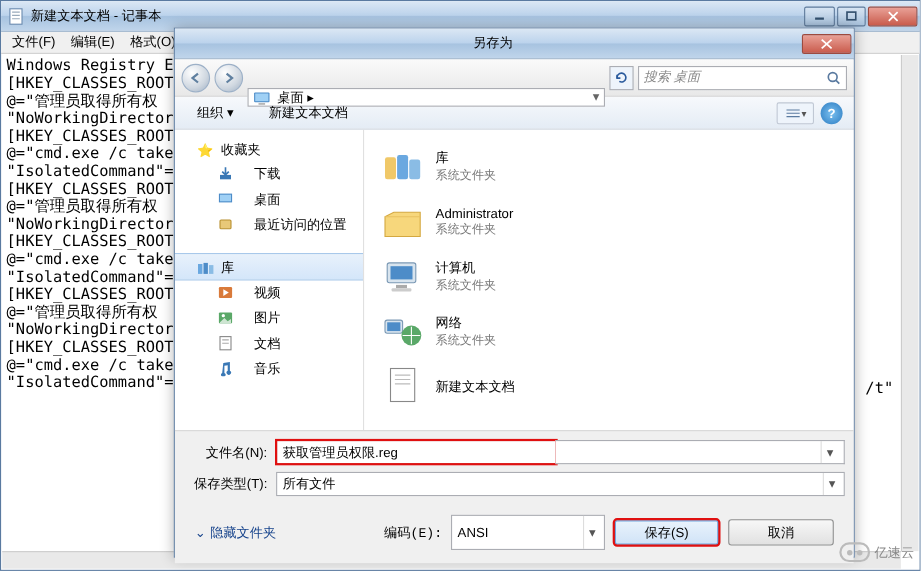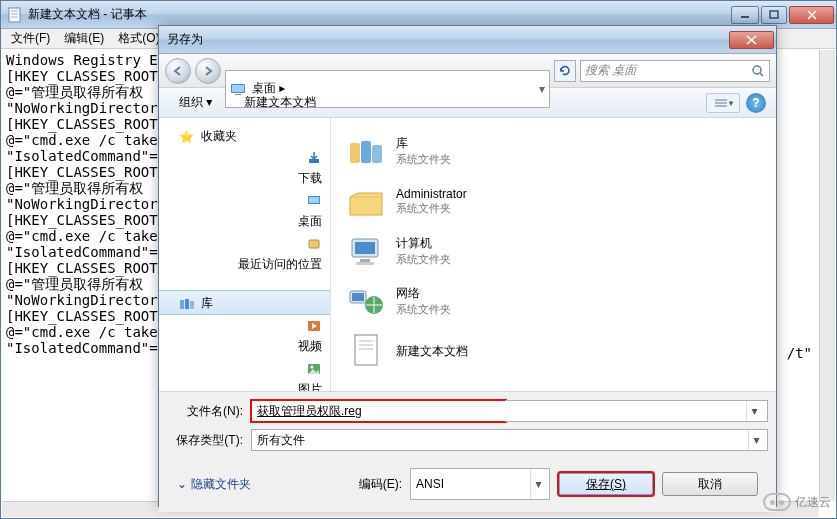--- a/index.html
+++ b/index.html
@@ -16,66 +16,66 @@
 .winbtn.close { width: 45px; background: linear-gradient(to bottom, #e9a197, #c95b4c); border-color: #9c4a3f; color: #fff; }
 .np-menu { height: 20px; background: #f0f0f0; border-bottom: 1px solid #d0d0d0; display: flex; align-items: center; padding: 0 4px; gap: 2px; }
 .np-menu span { padding: 2px 6px; cursor: pointer; }
 .np-body { position: absolute; left: 1px; top: 49px; right: 17px; bottom: 1px; background: #fff; font-family: "SimSun", monospace; font-size: 14px; line-height: 16px; white-space: pre; padding: 2px 4px; overflow: hidden; }
 .np-scroll-v { position: absolute; right: 1px; top: 49px; width: 16px; bottom: 17px; background: #e9e9e9; border-left: 1px solid #ccc; }
 .np-scroll-h { position: absolute; left: 1px; bottom: 1px; right: 17px; height: 16px; background: #e9e9e9; border-top: 1px solid #ccc; }
 
 
 .saveas { position: absolute; left: 158px; top: 25px; width: 619px; height: 482px; background: #f0f0f0; border: 1px solid #5a7aa0; box-shadow: 0 0 12px rgba(0,0,0,0.3); }
 .sa-titlebar { height: 28px; background: linear-gradient(to bottom, #dbe7f4, #bcd3ec 48%, #a7c3e0 52%, #c0d5eb); display: flex; align-items: center; padding: 0 2px 0 8px; border-bottom: 1px solid #96aec8; }
-.sa-title { flex: 1; }
+.sa-title { flex: 1; text-align: center; }
 .sa-close { width: 45px; height: 18px; background: linear-gradient(to bottom, #e9a197, #c95b4c); border: 1px solid #9c4a3f; border-radius: 2px; display: flex; align-items: center; justify-content: center; color: #fff; cursor: pointer; }
 
 .sa-nav { height: 34px; background: linear-gradient(to bottom, #fafafa, #e8e8e8); border-bottom: 1px solid #d0d0d0; display: flex; align-items: center; padding: 0 6px; gap: 4px; }
 .navbtn { width: 26px; height: 26px; border-radius: 50%; background: radial-gradient(circle at 35% 30%, #fff, #cfd7e0 60%, #9fb0c4); border: 1px solid #9cb0c7; display: flex; align-items: center; justify-content: center; cursor: pointer; color: #6080a0; }
-.breadcrumb { flex: 1; height: 38px; background: #fff; border: 1px solid #abadb3; display: flex; align-items: center; padding: 0 4px; gap: 6px; margin-top: 36px; }
+.breadcrumb { flex: 1; height: 17px; background: #fff; border: 1px solid #abadb3; display: flex; align-items: flex-start; padding: 0 4px; gap: 6px; margin-top: 36px; }
 .bc-icon { width: 16px; height: 16px; display: flex; align-items: center; justify-content: center; }
 .bc-text { flex: 1; }
 .bc-drop { color: #666; }
 .refresh { width: 22px; height: 22px; border: 1px solid #abadb3; background: #eef4fb; display: flex; align-items: center; justify-content: center; cursor: pointer; color: #2a5a9c; }
 .searchbox { width: 190px; height: 22px; background: #fff; border: 1px solid #abadb3; display: flex; align-items: center; padding: 0 4px; color: #888; font-style: italic; }
 .searchbox .sicon { margin-left: auto; color: #5a7aa0; }
 
 .sa-toolbar { height: 30px; background: linear-gradient(to bottom, #f7f9fc, #e4ecf5); border-bottom: 1px solid #d0d8e2; display: flex; align-items: center; padding: 0 10px; gap: 12px; }
 .tbtn { padding: 3px 10px; cursor: pointer; border-radius: 2px; }
 .tb-right { margin-left: auto; display: flex; align-items: center; gap: 6px; }
 .viewbtn { width: 34px; height: 20px; border: 1px solid #c0c8d4; background: #eef4fb; border-radius: 2px; display: flex; align-items: center; justify-content: center; cursor: pointer; }
 .helpbtn { width: 20px; height: 20px; border-radius: 50%; background: radial-gradient(circle, #7ac0f0, #2a7ac0); color: #fff; display: flex; align-items: center; justify-content: center; cursor: pointer; font-weight: bold; }
 
 .sa-body { display: flex; height: 273px; background: #fff; }
 .nav-pane { width: 172px; border-right: 1px solid #e0e0e0; padding: 6px 0; overflow: hidden; }
 .nav-group { padding: 4px 8px 2px 20px; display: flex; align-items: center; gap: 6px; cursor: pointer; }
 .nav-group.selected { background: linear-gradient(to bottom, #e8f1fb, #d4e6fa); border: 1px solid #a8c8ea; border-left: none; border-right: none; }
-.nav-item { padding: 3px 8px 3px 38px; display: flex; align-items: flex-end; gap: 4px; cursor: pointer; flex-direction: column; }
+.nav-item { padding: 3px 8px 3px 38px; display: flex; align-items: flex-start; gap: 18px; cursor: pointer; }
 .nav-sep { height: 14px; }
 .gicon { width: 16px; height: 16px; display: flex; align-items: center; justify-content: center; }
 
 .content-pane { flex: 1; padding: 8px 12px; overflow: hidden; }
 .item { display: flex; align-items: center; gap: 10px; padding: 4px 2px; cursor: pointer; border: 1px solid transparent; }
 .item-icon { width: 40px; height: 40px; display: flex; align-items: center; justify-content: center; }
 .item-info { display: flex; flex-direction: column; }
 .item-name { color: #000; }
 .item-sub { color: #777; font-size: 11px; }
 
 .sa-fields { background: #f0f0f0; padding: 8px 8px 4px; border-top: 1px solid #d8d8d8; }
 .field-row { display: flex; align-items: center; margin-bottom: 7px; gap: 8px; }
 .field-label { width: 76px; text-align: right; }
 .field-input { flex: 1; height: 22px; border: 1px solid #abadb3; background: #fff; padding: 0 5px; display: flex; align-items: center; }
 .field-input input { border: none; outline: none; flex: 1; font-size: 12px; }
 .field-combo { flex: 1; height: 22px; border: 1px solid #abadb3; background: #fff; padding: 0 3px 0 5px; display: flex; align-items: center; }
 .combo-arrow { width: 16px; height: 100%; display: flex; align-items: center; justify-content: center; color: #555; border-left: 1px solid #ddd; cursor: pointer; }
-.highlight-red { outline: 2px solid #e01010; outline-offset: -1px; text-decoration: underline; }
+.highlight-red { outline: 2px solid #e01010; outline-offset: -1px; }
 
 .sa-bottom { background: #f0f0f0; padding: 6px 18px 12px; display: flex; align-items: center; gap: 8px; }
 .expand { display: flex; align-items: center; gap: 4px; cursor: pointer; color: #15428b; }
-.enc-label { margin-left: auto; text-align: right; }
+.enc-label { margin-left: auto; text-align: right; font-family: Liberation Mono, monospace; }
 .enc-combo { width: 140px; height: 32px; border: 1px solid #abadb3; background: #fff; padding: 0 3px 0 5px; display: flex; align-items: center; text-align: center; }
 .btn { width: 96px; height: 24px; border: 1px solid #8e8f8f; background: linear-gradient(to bottom, #f7f7f7, #e1e1e1); border-radius: 3px; cursor: pointer; display: flex; align-items: center; justify-content: center; }
 .btn.primary { border-color: #4a7ebb; background: linear-gradient(to bottom, #eaf3fc, #d0e3f7); box-shadow: 0 0 0 1px #6fa6e0 inset; }
 
 
 .watermark { position: absolute; right: 6px; bottom: 8px; display: flex; align-items: flex-end; gap: 4px; color: #888; font-size: 14px; }
 .watermark .logo { width: 28px; height: 18px; border-radius: 9px; border: 2px solid #bbb; position: relative; }
 .watermark .logo::before, .watermark .logo::after { content:''; position:absolute; width:5px; height:5px; border-radius:50%; background:#bbb; top:5px; }
 .watermark .logo::before { left:5px; } .watermark .logo::after { right:5px; }
 

